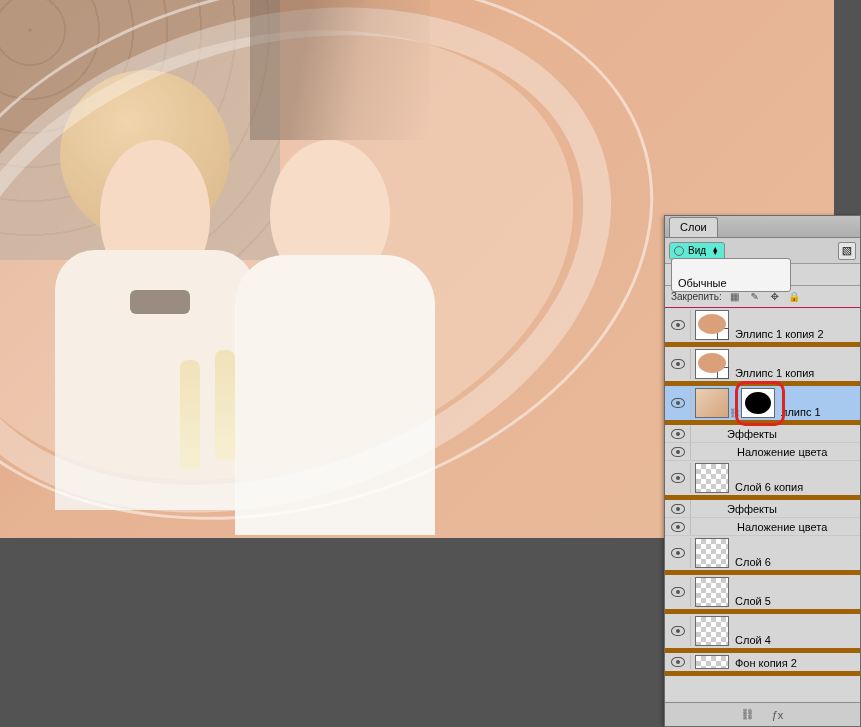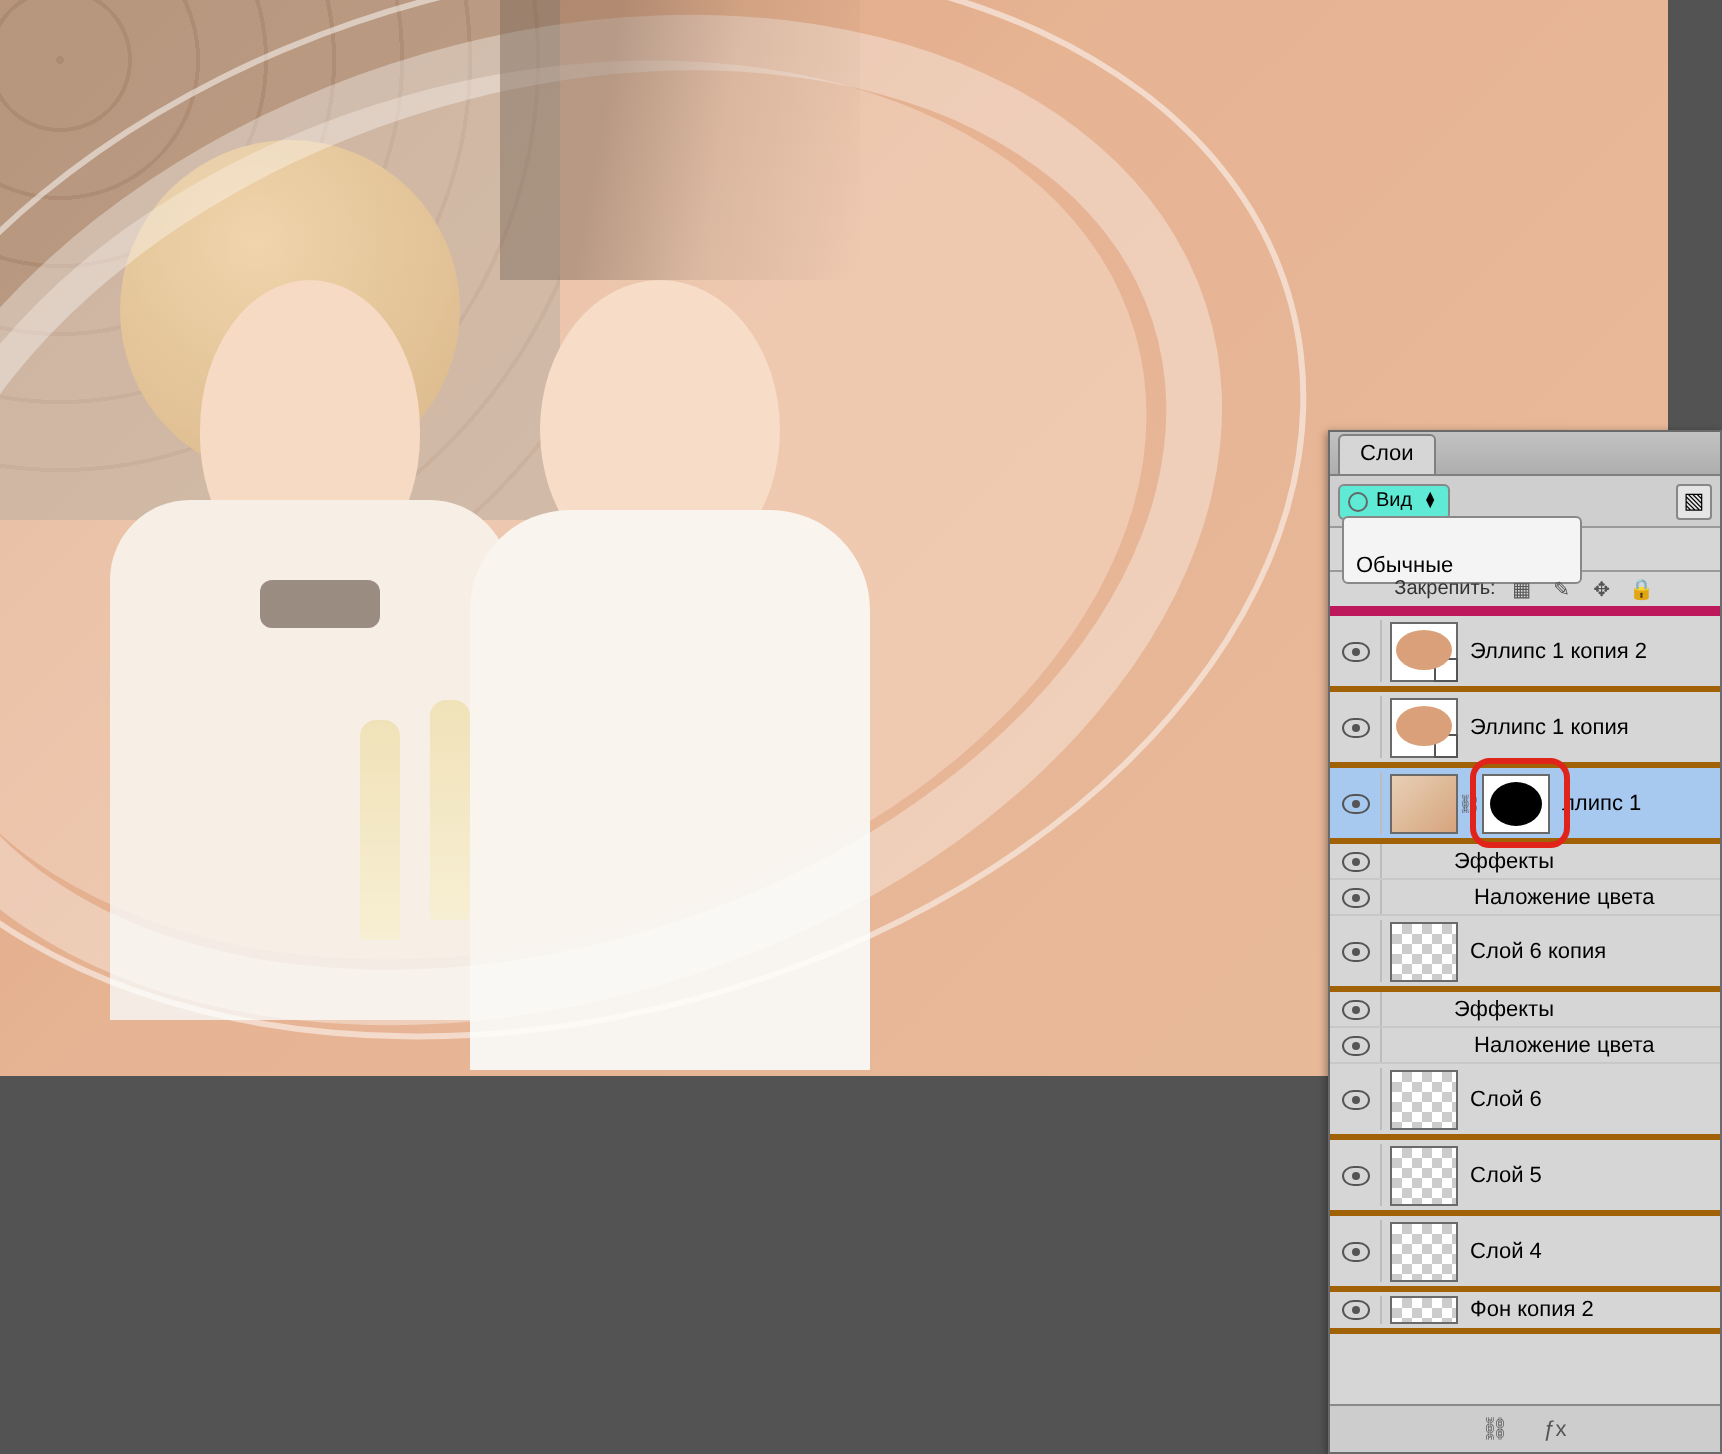--- a/index.html
+++ b/index.html
@@ -28,24 +28,24 @@
 .panel { position: absolute; right: 0; top: 215px; width: 197px; height: 512px; background: #d6d6d6; border: 1px solid #6a6a6a; box-shadow: -1px 1px 4px rgba(0,0,0,.35); display: flex; flex-direction: column; }
 .tabbar { height: 22px; background: linear-gradient(#c2c2c2,#aeaeae); border-bottom: 1px solid #808080; display: flex; align-items: flex-end; }
 .tab { height: 20px; padding: 0 10px; background: #d6d6d6; border: 1px solid #808080; border-bottom: none; border-radius: 3px 3px 0 0; margin-left: 4px; line-height: 18px; }
 .toolbar { height: 26px; background: #cfcfcf; border-bottom: 1px solid #9a9a9a; display: flex; align-items: center; gap: 4px; padding: 0 4px; }
 .select { display: flex; align-items: center; height: 18px; background: #5eead4; border: 1px solid #888; border-radius: 3px; padding: 0 4px; gap: 4px; font-size: 10px; }
 .select .eye { width: 10px; height: 10px; border: 1px solid #666; border-radius: 50%; }
 .select .arrows { width: 10px; display: flex; flex-direction: column; align-items: center; line-height: 4px; font-size: 7px; }
 .btnicon { width: 18px; height: 18px; border: 1px solid #888; background: #e5e5e5; margin-left: auto; border-radius: 2px; display:flex; align-items:center; justify-content:center; }
 .modebar { height: 22px; border-bottom: 1px solid #9a9a9a; display: flex; align-items: center; padding: 0 6px; }
 .mode { height: 18px; background: #f4f4f4; border: 1px solid #888; border-radius: 3px; padding: 16px 6px; line-height: 16px; min-width: 120px; }
-.lockbar { height: 22px; border-bottom: 5px solid #be185d; display: flex; align-items: center; gap: 6px; padding: 0 6px; font-size: 10px; color: #333; justify-content: center; }
+.lockbar { height: 22px; border-bottom: 1px solid #be185d; display: flex; align-items: center; gap: 6px; padding: 0 6px; font-size: 10px; color: #333; }
 .lockbar .ic { width: 14px; height: 14px; display: inline-flex; align-items: center; justify-content: center; color: #555; }
 .layers { flex: 1; overflow: hidden; background: #d6d6d6; }
-.row { display: flex; align-items: center; min-height: 38px; border-bottom: 3px solid #a16207; padding: 2px 2px 2px 0; }
+.row { display: flex; align-items: flex-end; min-height: 38px; border-bottom: 5px solid #a16207; padding: 2px 2px 2px 0; }
 .row.selected { background: #a7c8ef; }
 .viscol { width: 26px; display: flex; align-items: center; justify-content: center; border-right: 1px solid #bcbcbc; align-self: stretch; }
 .eyeic { width: 14px; height: 10px; border: 1px solid #555; border-radius: 50%/60%; position: relative; }
 .eyeic::after { content: ""; position: absolute; width: 4px; height: 4px; background: #555; border-radius: 50%; left: 4px; top: 2px; }
 .thumb { width: 34px; height: 30px; border: 1px solid #6a6a6a; background: #fff; margin-left: 4px; position: relative; flex: none; }
 .thumb.transp::before { content: ""; position: absolute; inset: 0; background: repeating-conic-gradient(#ccc 0 25%, #fff 0 50%) 0 0/10px 10px; }
 .thumb.ellshape::after { content: ""; position: absolute; inset: 3px 2px 5px 2px; background: #d9a07a; border-radius: 50%; }
 .thumb.smart::before { content: ""; position: absolute; right: -1px; bottom: -1px; width: 10px; height: 10px; background: #fff; border: 1px solid #555; }
 .thumb.phot { background: linear-gradient(135deg,#e8d0b6,#d6a47c); }
 .mask { width: 34px; height: 30px; border: 1px solid #6a6a6a; background: #fff; margin-left: 4px; position: relative; flex: none; }

